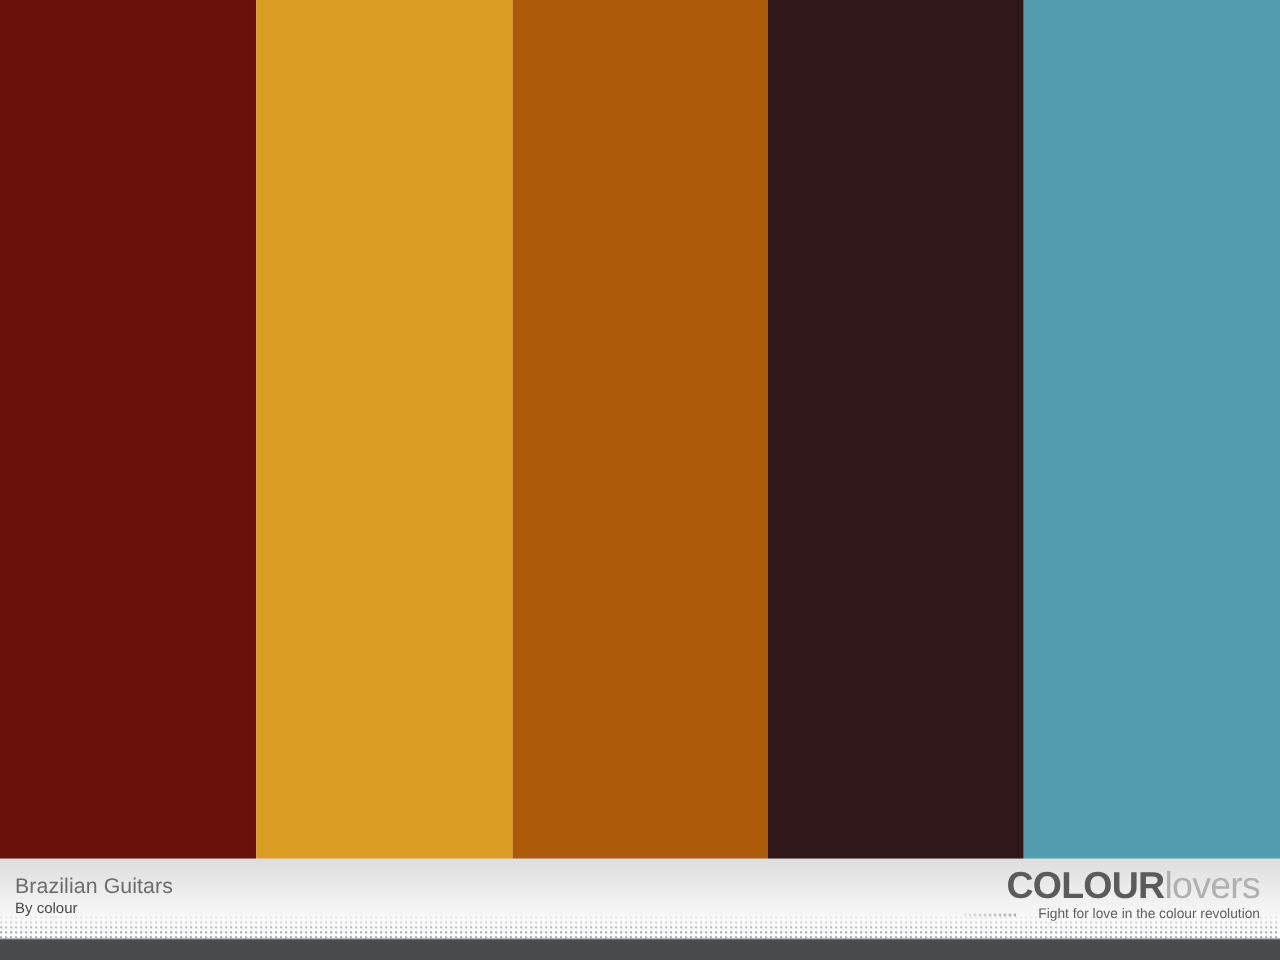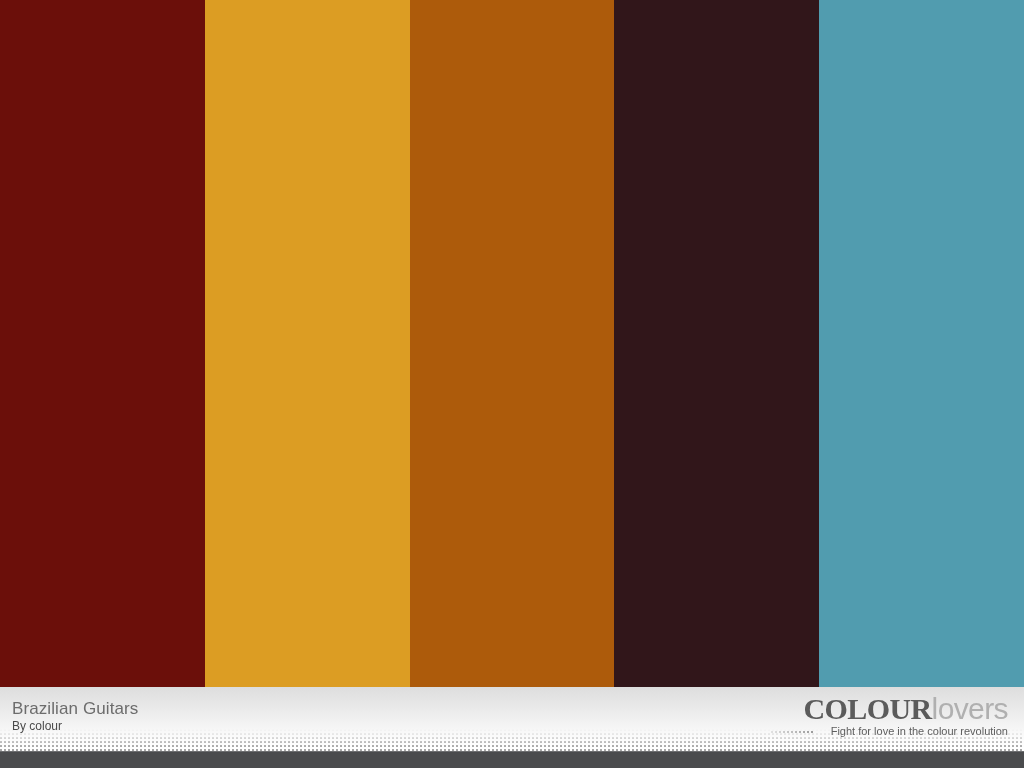--- a/index.html
+++ b/index.html
@@ -87,21 +87,21 @@
     z-index: 3;
     text-align: right;
   }
   .brand-wordmark {
     font-size: 30px;
     line-height: 32px;
     font-weight: bold;
     letter-spacing: -0.6px;
     white-space: nowrap;
   }
-  .brand-colour { color: #5b5b5b; font-family: Liberation Serif, serif; }
+  .brand-colour { color: #5b5b5b; }
   .brand-lovers { color: #b0b0b0; font-weight: normal; }
   .brand-tagline-row {
     display: flex;
     align-items: center;
     justify-content: flex-end;
     gap: 18px;
     margin-top: 0px;
   }
   .tagline-dots {
     display: inline-block;

